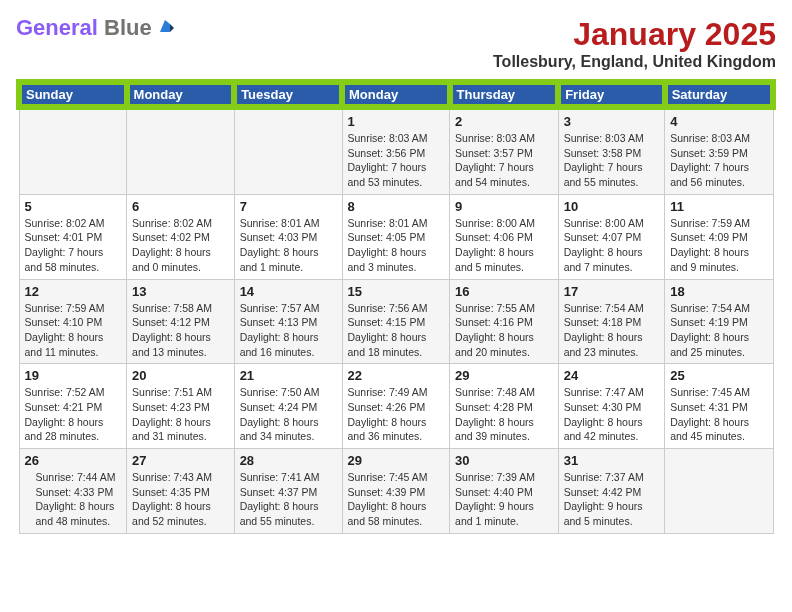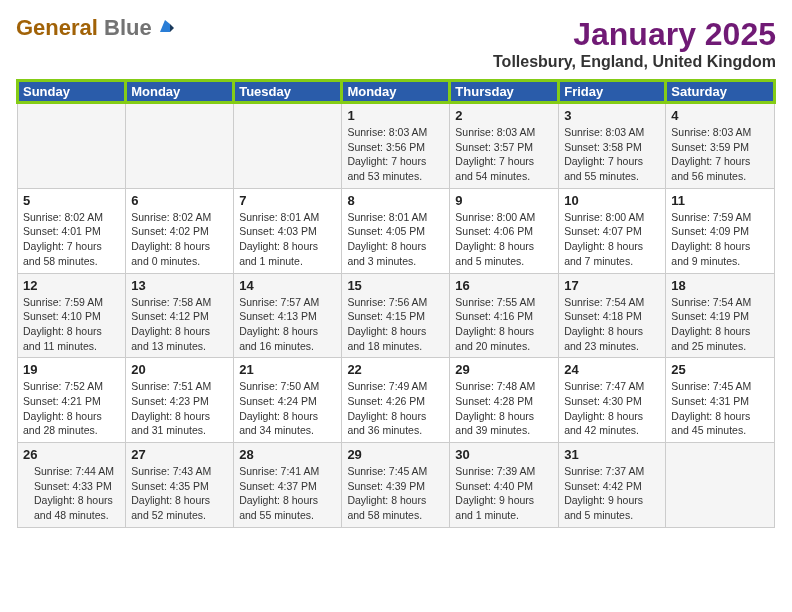--- a/index.html
+++ b/index.html
@@ -21,48 +21,48 @@
       flex-direction: column;
       align-items: flex-start;
     }
     .logo-text {
       font-size: 22px;
       font-weight: bold;
       color: #1a3a5c;
       line-height: 1.1;
     }
     .logo-text span {
-      color: #a16207;
+      color: #8b5cf6;
     }
     .title-block {
       text-align: right;
     }
     .month-title {
       font-size: 32px;
       font-weight: bold;
-      color: #701a75;
+      color: #b91c1c;
     }
     .location {
       font-size: 16px;
       color: #333;
       font-weight: 600;
     }
     table {
       width: 100%;
       border-collapse: collapse;
       font-size: 11px;
     }
     thead tr th {
       background-color: #2a5caa;
       color: #fff;
       padding: 2px 4px;
       text-align: left;
       font-size: 13px;
       font-weight: bold;
-      border: 3px solid #84cc16;
+      border: 6px solid #84cc16;
     }
     tbody tr td {
       border: 1px solid #ccc;
       vertical-align: top;
       padding: 4px 5px;
       min-height: 80px;
       width: 113px;
     }
     tbody tr:nth-child(odd) td {
       background-color: #f5f5f5;

